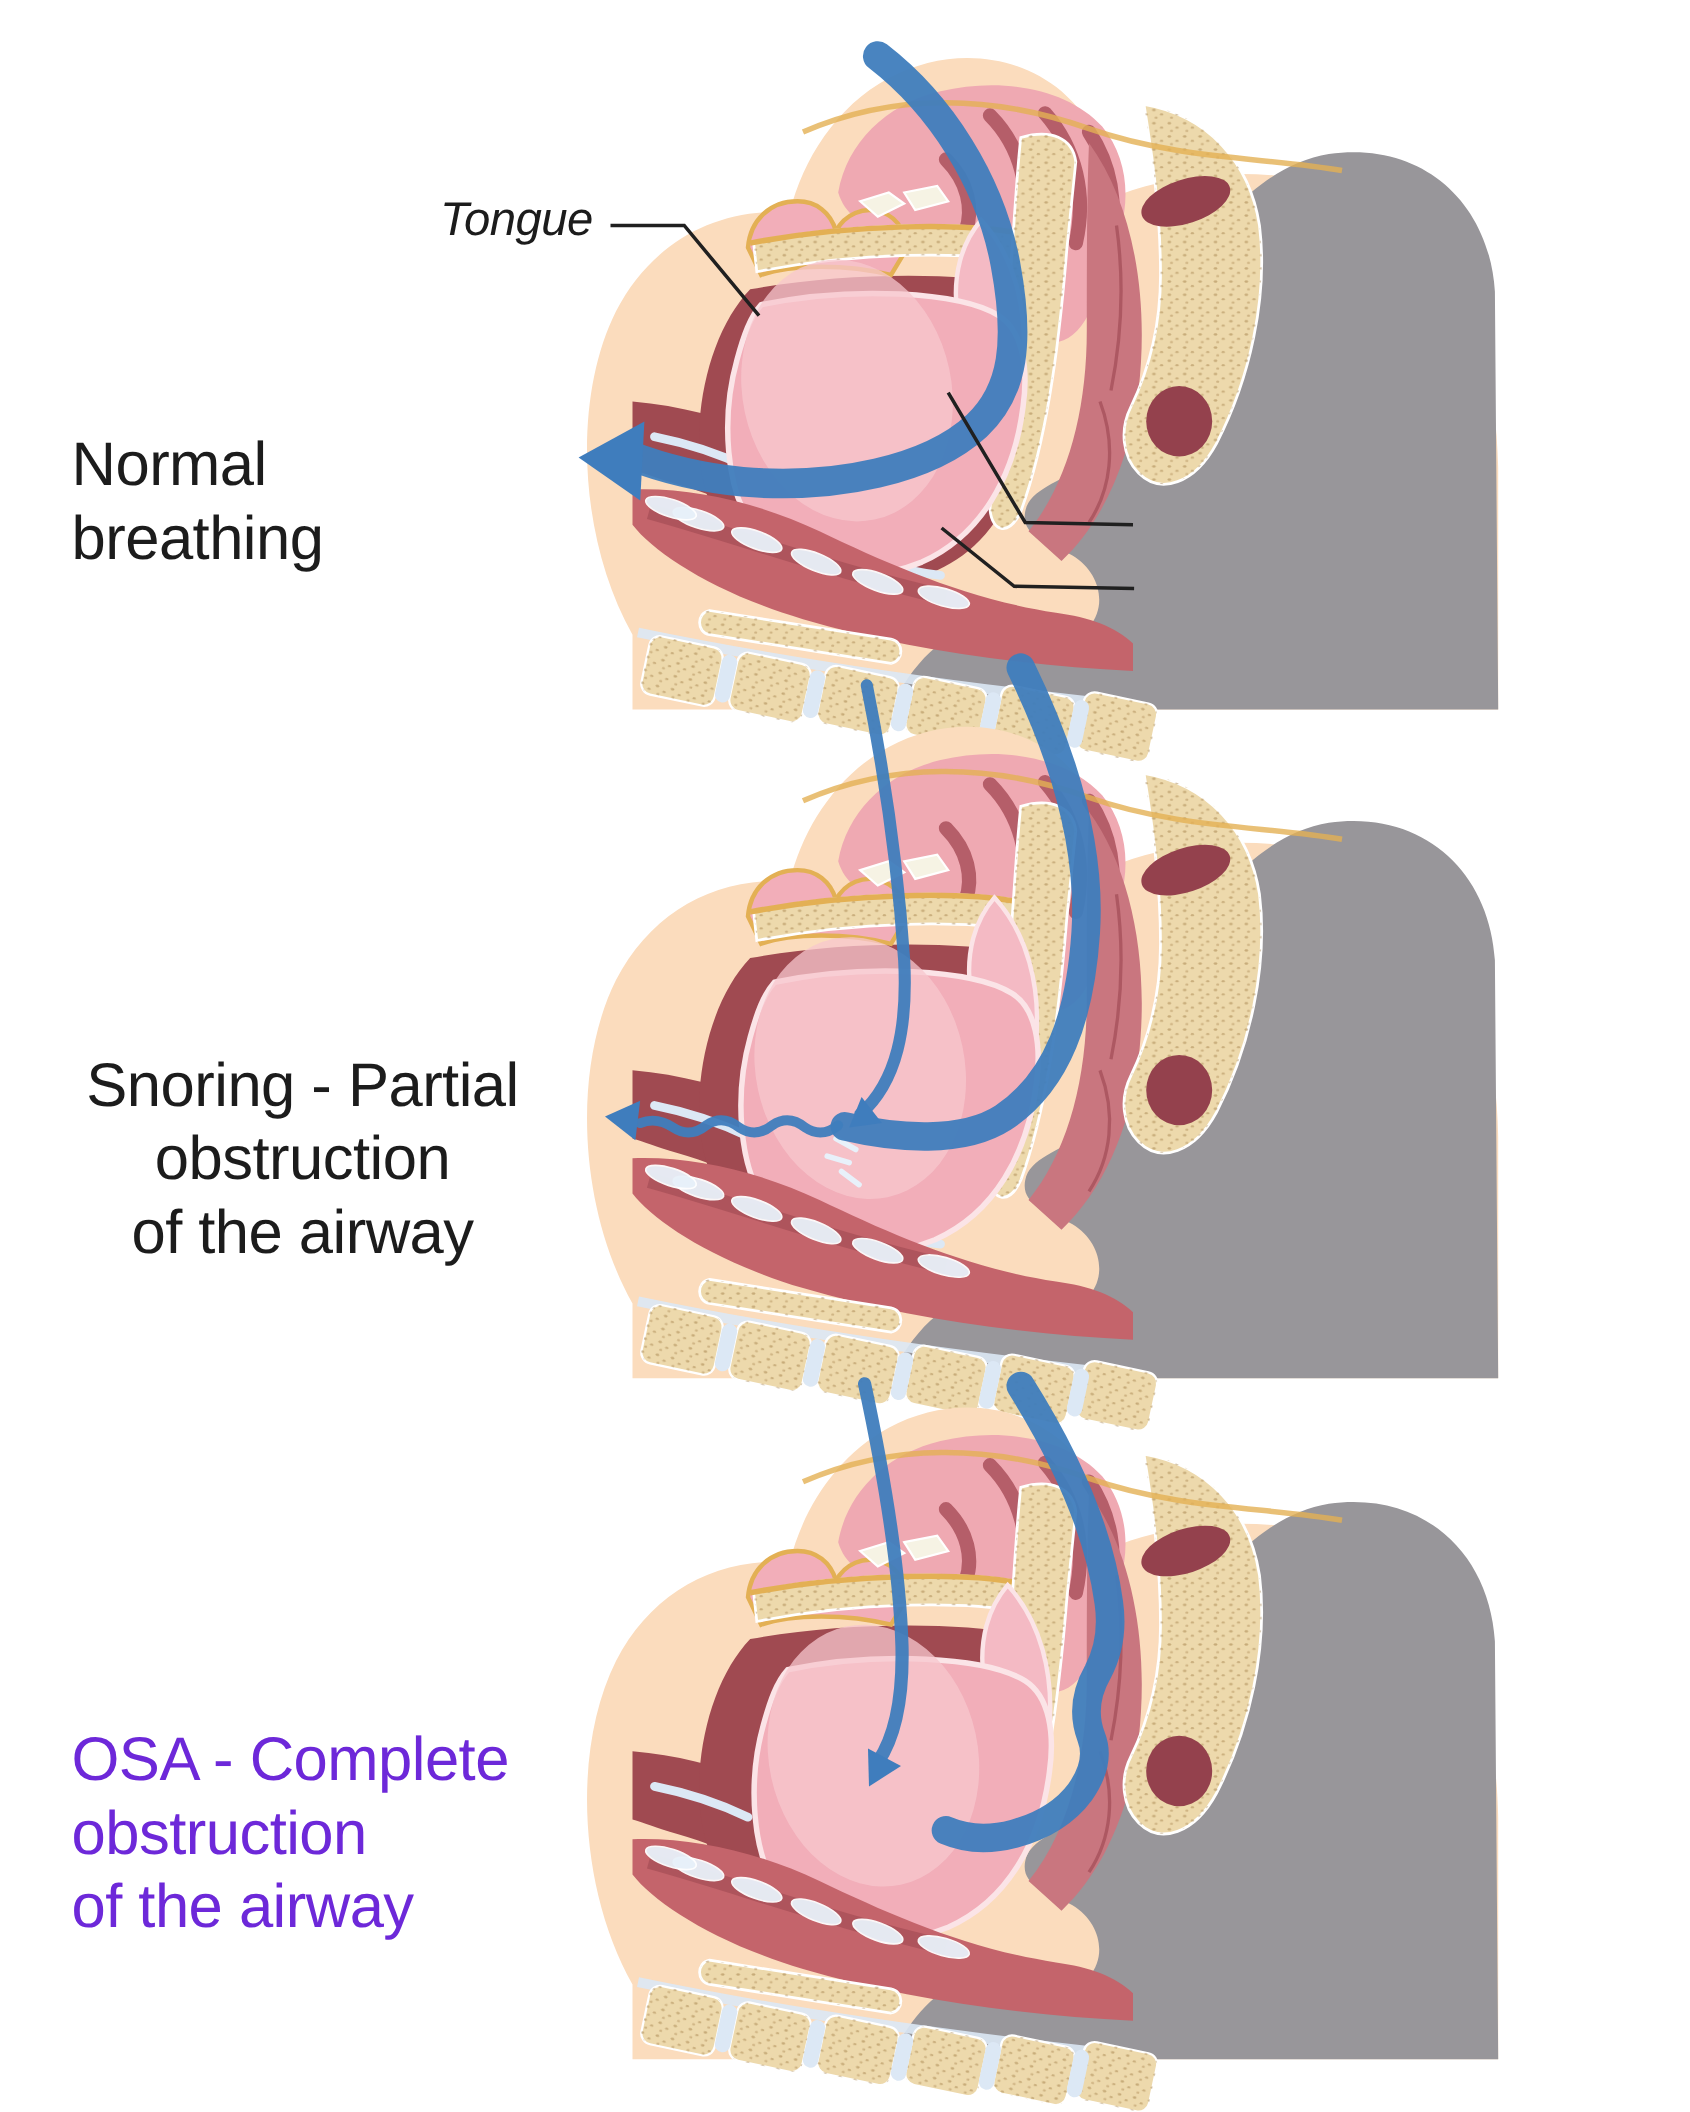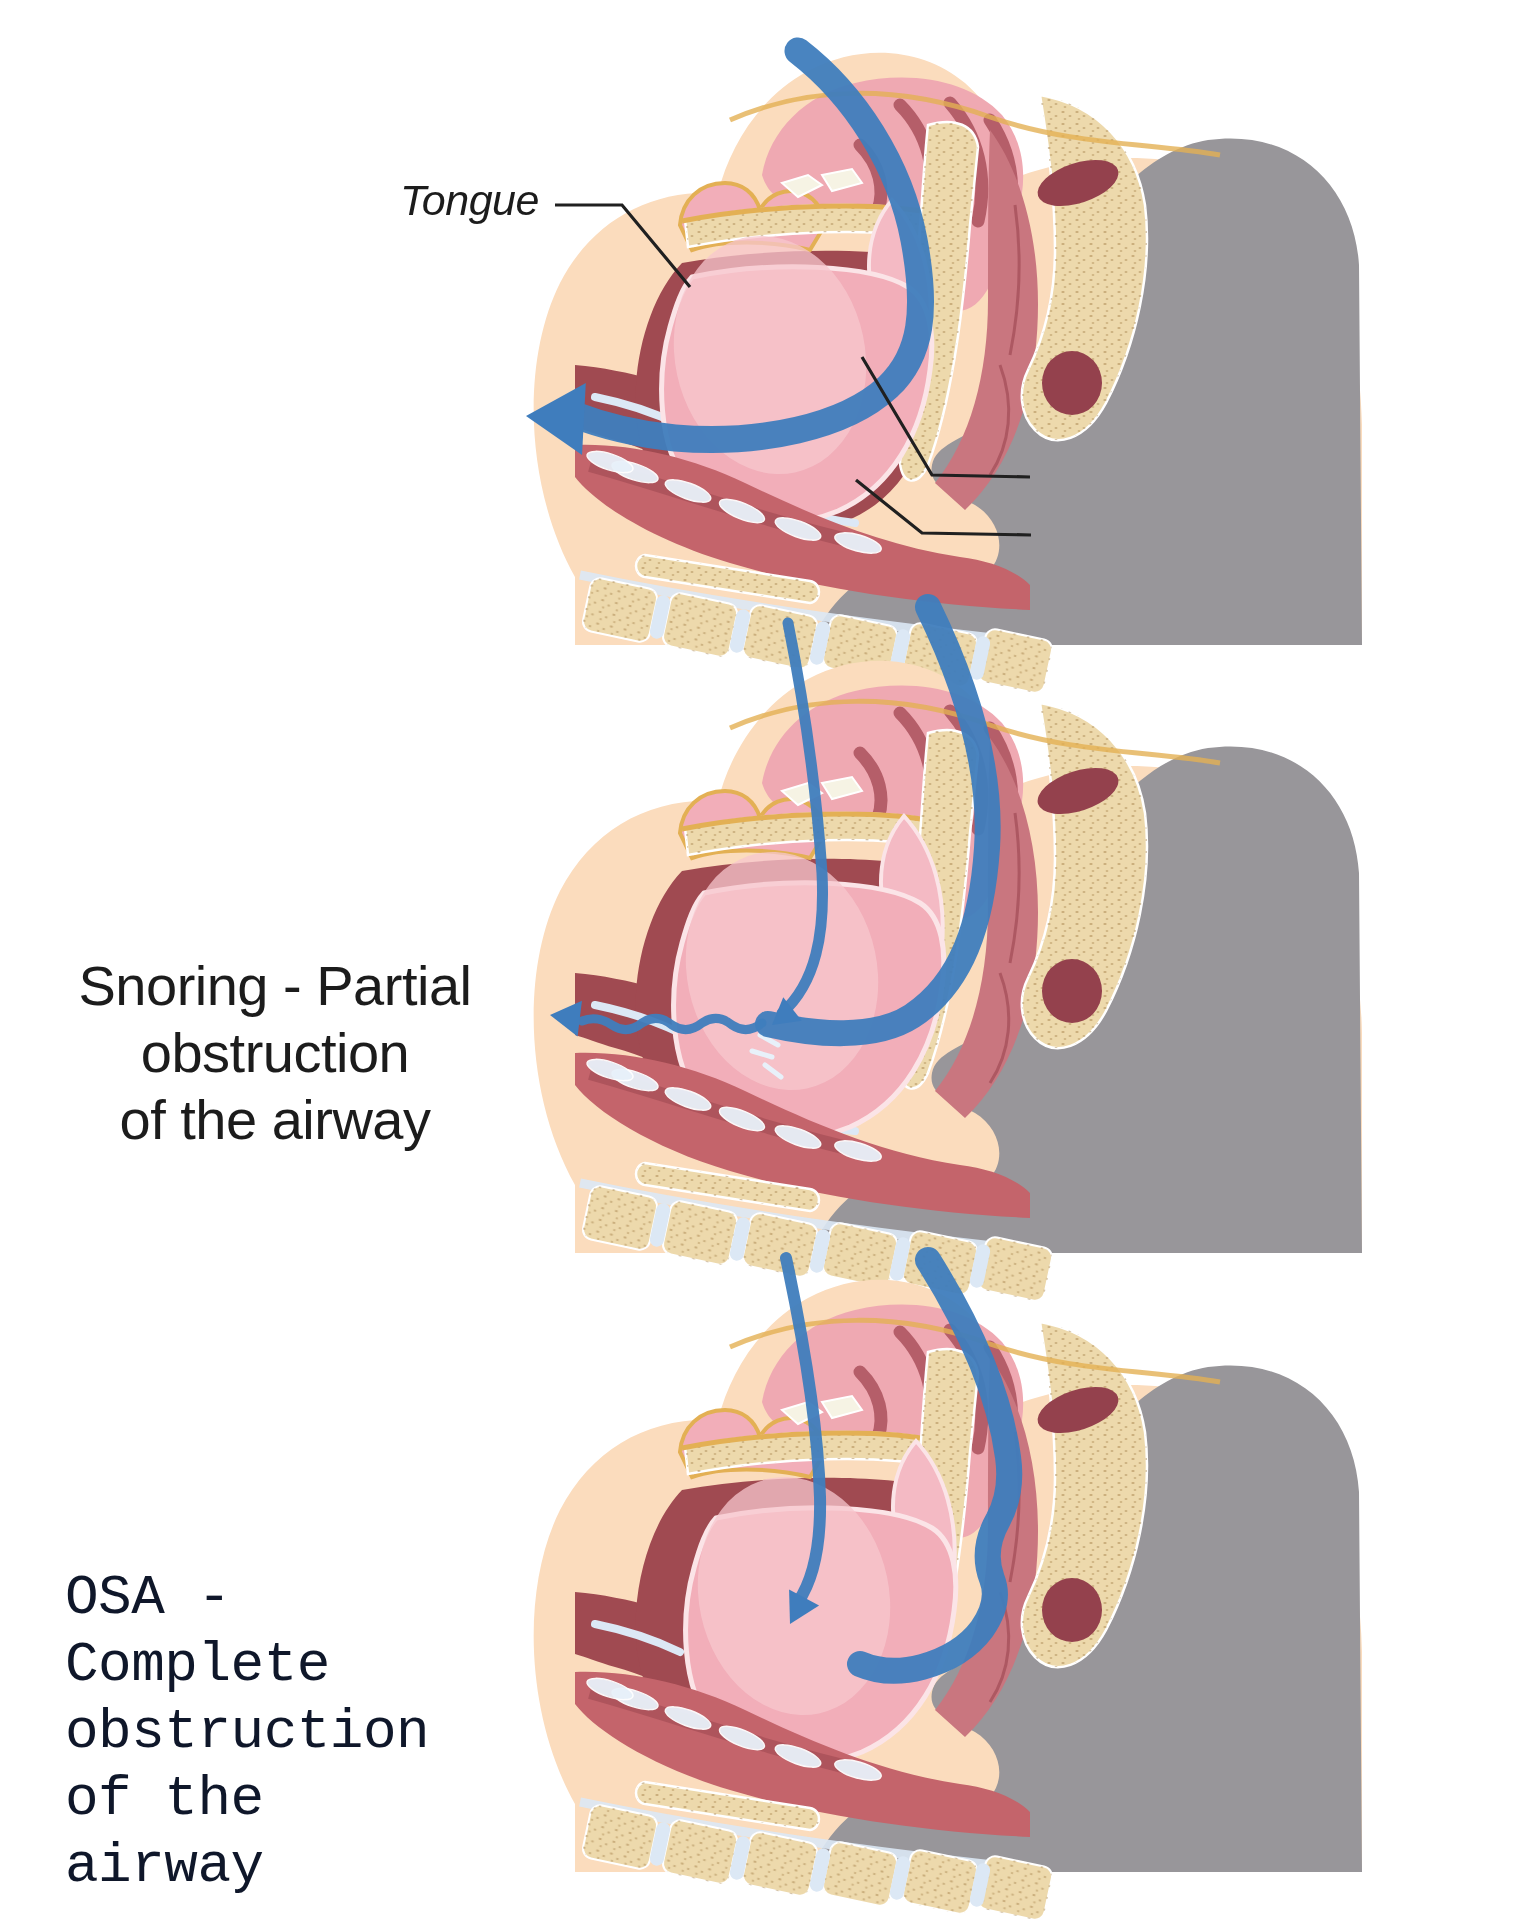--- a/index.html
+++ b/index.html
@@ -15,24 +15,26 @@
     letter-spacing:-0.5px;white-space:nowrap;
   }
   .illustration{position:absolute;left:430px;width:940px;height:620px;}
   .illustration svg{overflow:visible;display:block;}
 </style>
 </head>
 <body>
 
 <div id="page">
 
+  <div class="caption" style="top: 388px; color: rgb(28, 28, 28);">Normal
+breathing</div>
   <div class="caption" style="top: 952px; color: rgb(28, 28, 28); text-align: center;">Snoring - Partial
 obstruction
 of the airway</div>
-  <div class="caption" style="top: 1565px; color: #0f172a; font-family: Liberation Mono, monospace;">OSA - Complete
+  <div class="caption" style="top: 1565px; color: #6d28d9;">OSA - Complete
 obstruction
 of the airway</div>
 
   <div class="anno" style="left: 400px; top: 176px; color: rgb(28, 28, 28);">Tongue</div>
   <div class="anno" style="left: 1062px; top: 442px; color: rgb(28, 28, 28);">Soft palate</div>
   <div class="anno" style="left: 1062px; top: 501px; color: rgb(28, 28, 28);">Uvula</div>
 
   <div class="illustration" style="top:25px">
 <svg width="940" height="620" viewBox="0 0 940 620" xmlns="http://www.w3.org/2000/svg">
   <defs>

